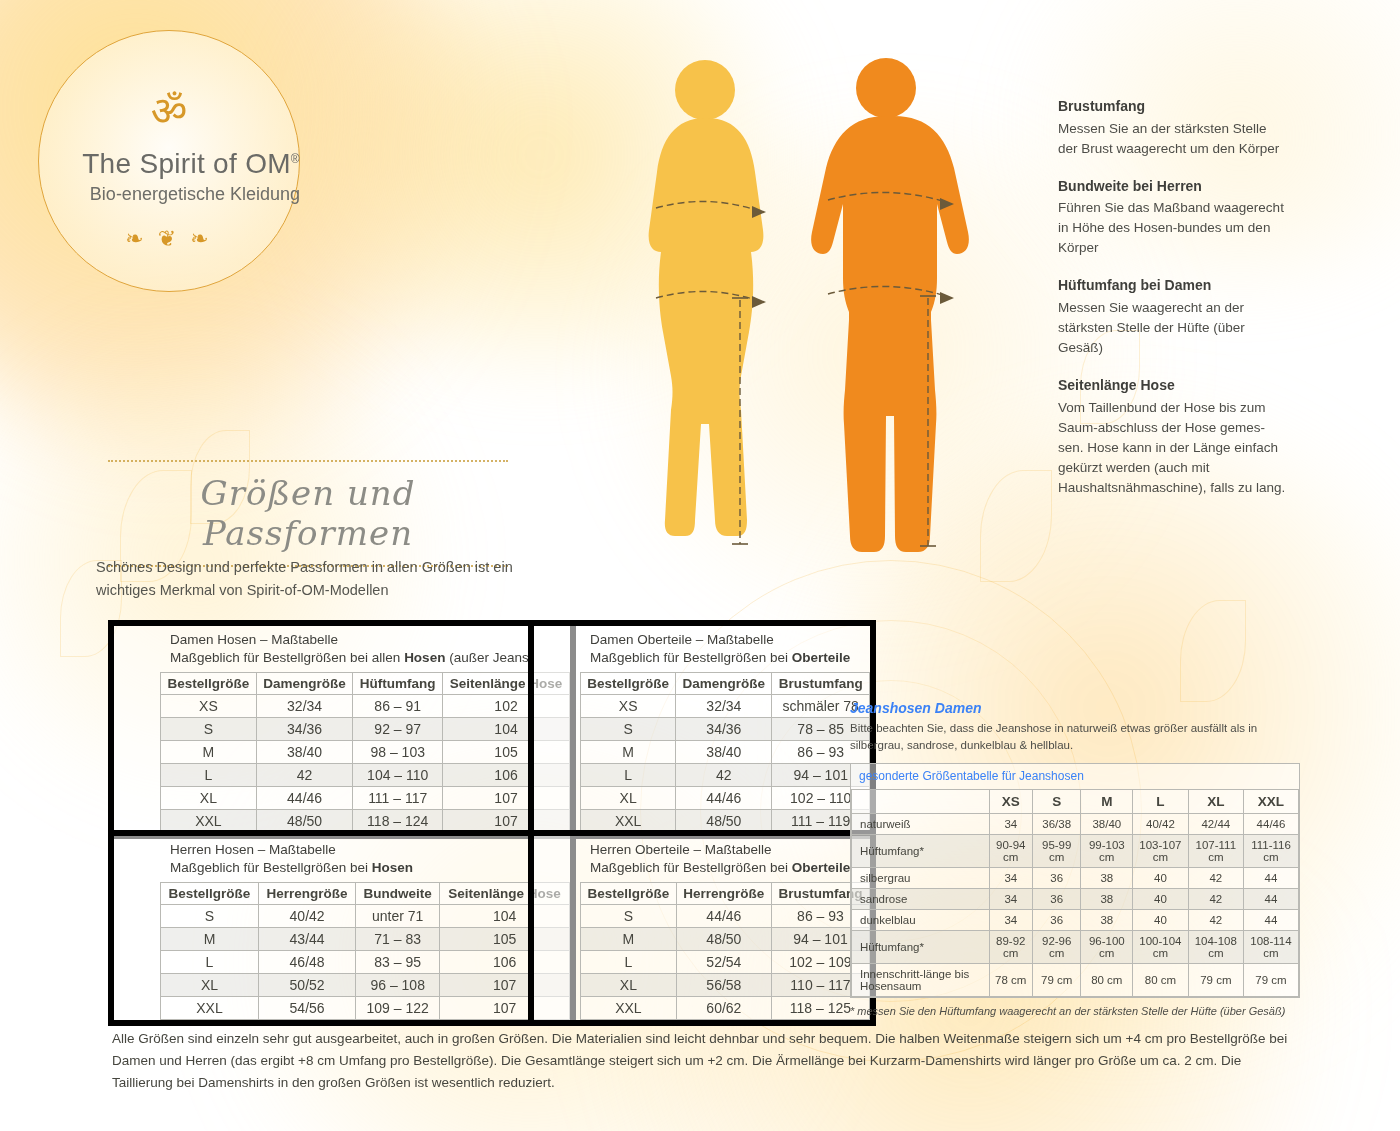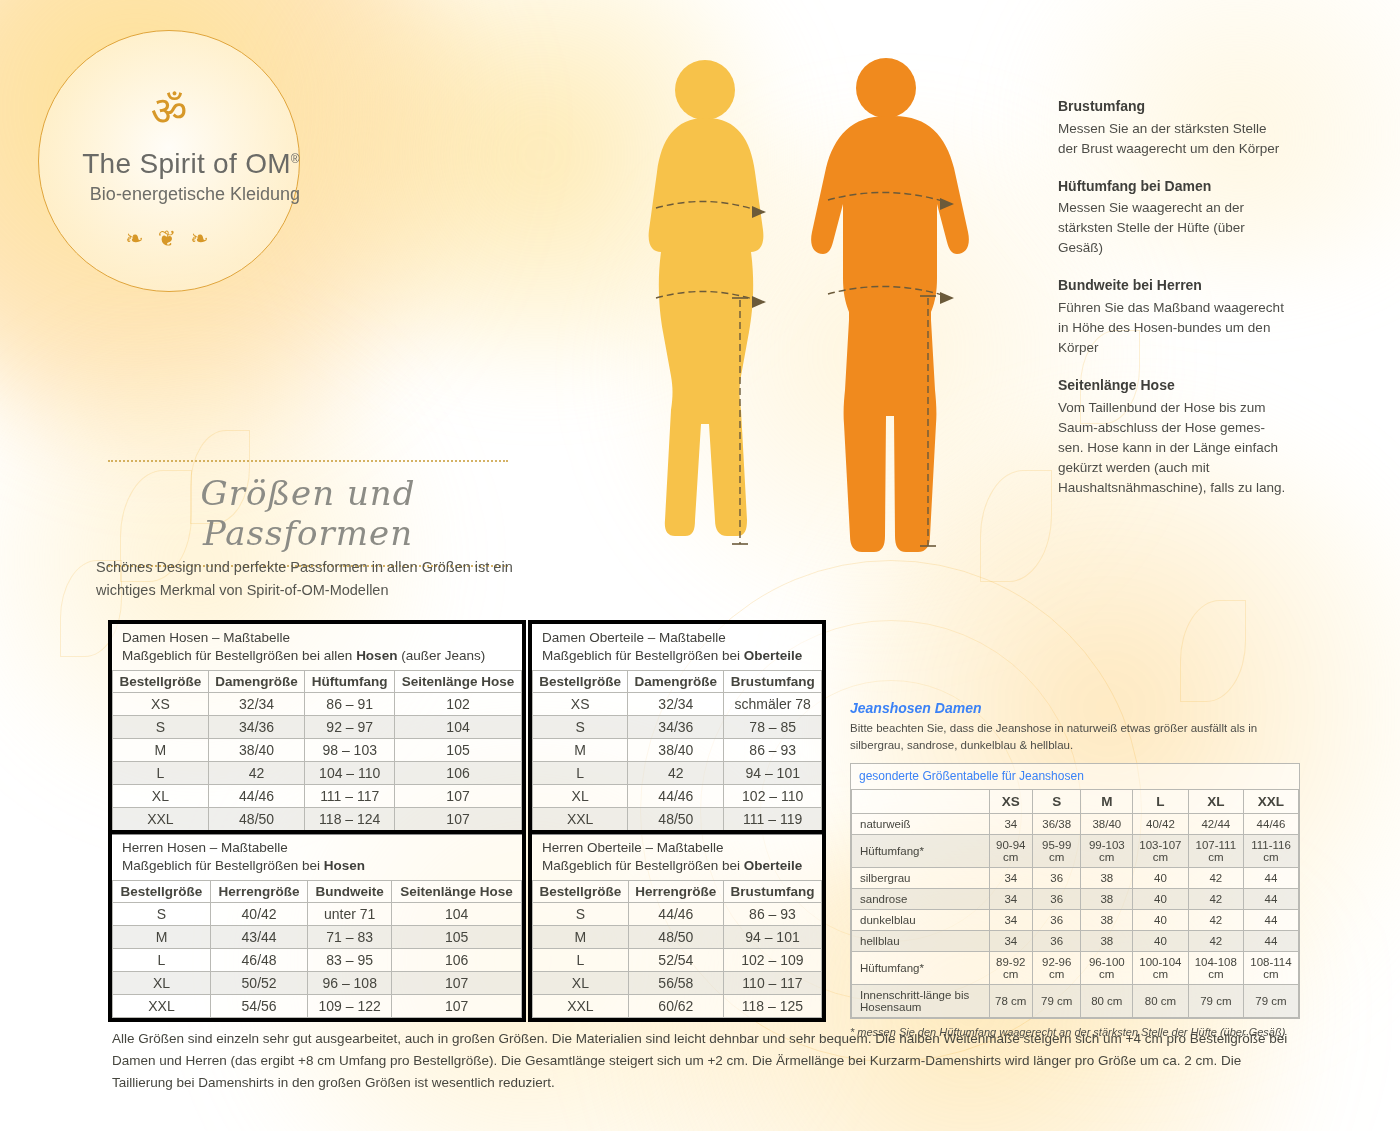--- a/index.html
+++ b/index.html
@@ -45,21 +45,21 @@
   .script{font-family:"DejaVu Serif",serif;font-style:italic;font-size:34px;color:#8c8c86;padding:10px 0 12px;letter-spacing:1px;}
   .subtitle{position:absolute;left:96px;top:556px;width:430px;text-align:left;font-size:14.5px;line-height:1.6;color:#55554f;}
 
   
   .figures{position:absolute;left:620px;top:48px;width:380px;height:560px;}
   .measure-note{position:absolute;left:1058px;top:96px;width:230px;font-size:13.5px;line-height:1.48;color:#4d4d48;}
   .measure-note h4{margin:0 0 2px;font-size:14px;color:#3f3f3b;}
   .measure-note .grp{margin-bottom:17px;}
 
   
-  .tbl{position:absolute;border:4px solid #000000;background:rgba(255,255,255,.55);}
+  .tbl{position:absolute;border:6px solid #000000;background:rgba(255,255,255,.55);padding-left:46px;}
   .tbl .cap{font-size:13.5px;padding:6px 10px 3px;color:#3f3f3b;}
   .tbl .cap2{font-size:13.5px;padding:0 10px 7px;color:#3f3f3b;}
   table{border-collapse:collapse;width:100%;font-size:14px;}
   th,td{border:1px solid #b9b9b4;padding:3px 6px;text-align:center;color:#46463f;font-weight:normal;}
   th{font-weight:bold;font-size:13.5px;background:rgba(255,255,255,.35);}
   tbody tr:nth-child(even){background:rgba(214,214,208,.38);}
   tbody tr:nth-child(odd){background:rgba(255,255,255,.18);}
   td.first,th.first{text-align:center;}
 
   #dh{left:108px;top:620px;width:410px;}
@@ -154,26 +154,26 @@
   </g>
 </svg>
 </div>
 
 <div class="measure-note">
   <div class="grp">
     <h4>Brustumfang</h4>
     <div>Messen Sie an der stärksten Stelle der Brust waagerecht um den Körper</div>
   </div>
   <div class="grp">
+    <h4>Bundweite bei Herren</h4>
+    <div>Führen Sie das Maßband waagerecht in Höhe des Hosen-bundes um den Körper</div>
+  </div>
+  <div class="grp">
     <h4>Hüftumfang bei Damen</h4>
     <div>Messen Sie waagerecht an der stärksten Stelle der Hüfte (über Gesäß)</div>
-  </div>
-  <div class="grp">
-    <h4>Bundweite bei Herren</h4>
-    <div>Führen Sie das Maßband waagerecht in Höhe des Hosen-bundes um den Körper</div>
   </div>
   <div class="grp">
     <h4>Seitenlänge Hose</h4>
     <div>Vom Taillenbund der Hose bis zum Saum-abschluss der Hose gemes-sen. Hose kann in der Länge einfach gekürzt werden (auch mit Haushaltsnähmaschine), falls zu lang.</div>
   </div>
 </div>
 
 <div class="tbl" id="dh">
   <div class="cap">Damen Hosen – Maßtabelle</div>
   <div class="cap2"><span>Maßgeblich für Bestellgrößen bei allen </span><b>Hosen</b><span> (außer Jeans)</span></div>
@@ -418,29 +418,20 @@
       <tr>
             <td class="rowlab">dunkelblau</td>
             <td>34</td>
             <td>36</td>
             <td>38</td>
             <td>40</td>
             <td>42</td>
             <td>44</td>
           </tr>
       <tr>
-            <td class="rowlab">hellblau</td>
-            <td>34</td>
-            <td>36</td>
-            <td>38</td>
-            <td>40</td>
-            <td>42</td>
-            <td>44</td>
-          </tr>
-      <tr>
             <td class="rowlab">Hüftumfang*</td>
             <td>89-92 cm</td>
             <td>92-96 cm</td>
             <td>96-100 cm</td>
             <td>100-104 cm</td>
             <td>104-108 cm</td>
             <td>108-114 cm</td>
           </tr>
       <tr>
             <td class="rowlab">Innenschritt-länge bis Hosensaum</td>

